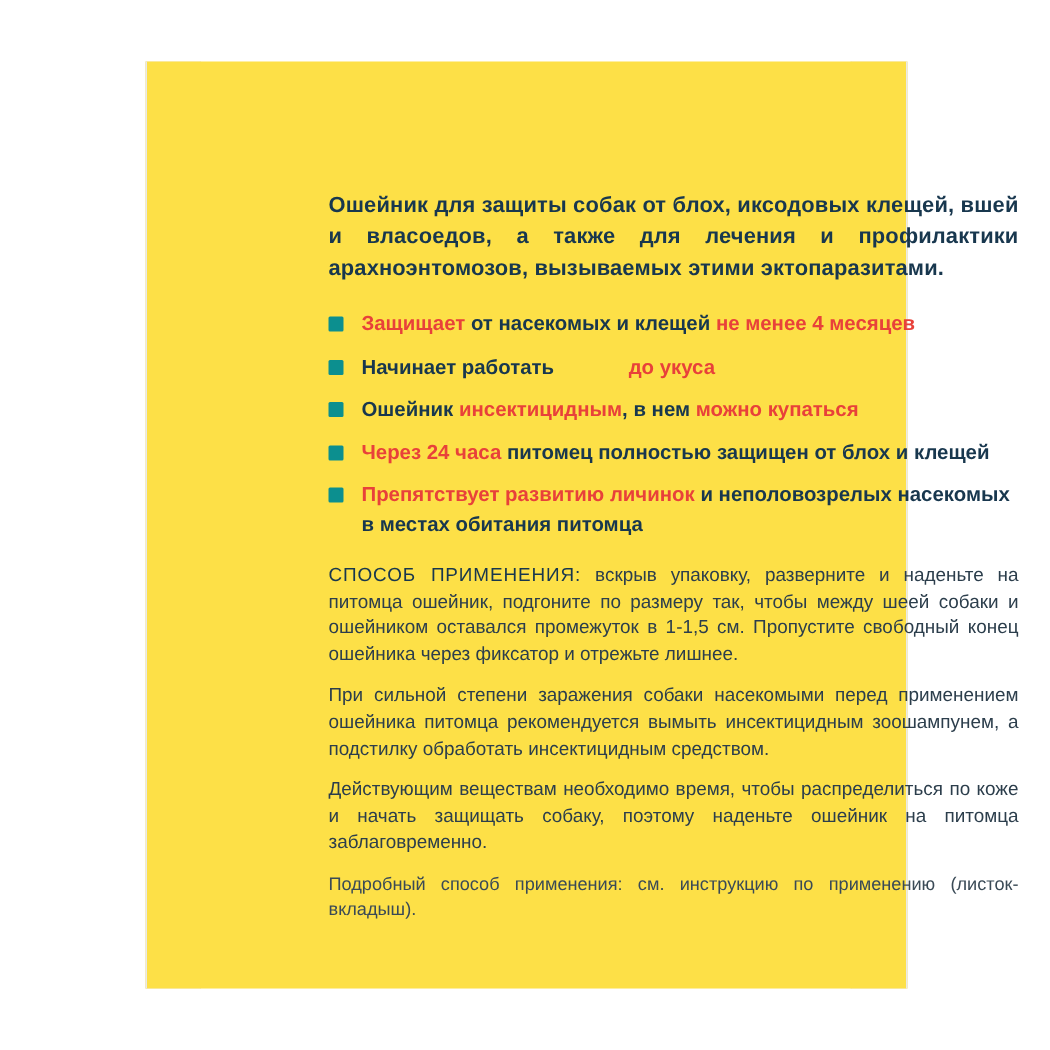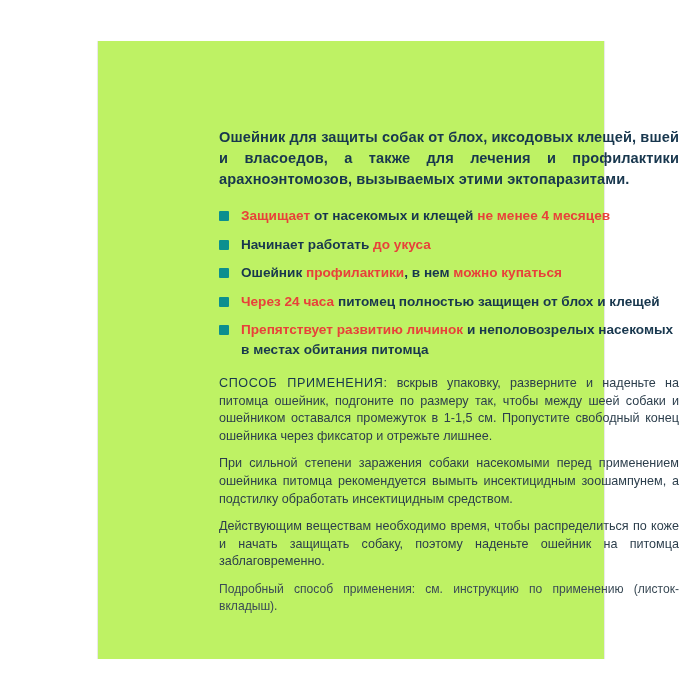--- a/index.html
+++ b/index.html
@@ -22,21 +22,21 @@
     background: #ffffff;
   }
 
   
   .box-face {
     position: absolute;
     left: 97px;
     top: 41px;
     width: 506px;
     height: 618px;
-    background: #bef264;
+    background: #fde047;
     border-left: 1px solid #e9e9e9;
     border-right: 1px solid #e9e9e9;
     box-shadow: 0 0 1px rgba(0,0,0,0.04);
   }
   .flap {
     position: absolute;
     background: #f3f0eb;
   }
   .flap-left-top {
     left: 97px; top: 41px;
@@ -132,22 +132,22 @@
   <div class="flap flap-left-bottom"></div>
   <div class="flap flap-right-bottom"></div>
 
   <div class="box-face">
     <div class="content">
 
       <p class="headline">Ошейник для защиты собак от блох, иксодовых клещей, вшей и власоедов, а также для лечения и профилактики арахноэнтомозов, вызываемых этими эктопаразитами.</p>
 
       <ul class="benefits" id="benefits-list">
           <li class="benefit"><span class="bullet"></span><span style="color: rgb(232, 65, 58); margin-top: 48px;">Защищает </span><span style="color: rgb(24, 55, 78);">от насекомых и клещей </span><span style="color: rgb(232, 65, 58);">не менее 4 месяцев</span></li>
-          <li class="benefit"><span class="bullet"></span><span style="color: rgb(24, 55, 78);">Начинает работать </span><span style="color: rgb(232, 65, 58);">до укуса</span></li>
-          <li class="benefit"><span class="bullet"></span><span style="color: rgb(24, 55, 78);">Ошейник </span><span style="color: rgb(232, 65, 58);">профилактики</span><span style="color: rgb(24, 55, 78);">, в нем </span><span style="color: rgb(232, 65, 58);">можно купаться</span></li>
+          <li class="benefit"><span class="bullet"></span><span style="color: rgb(24, 55, 78);">Начинает работать </span><span style="color: rgb(232, 65, 58); margin-left: 46px;">до укуса</span></li>
+          <li class="benefit"><span class="bullet"></span><span style="color: rgb(24, 55, 78);">Ошейник </span><span style="color: rgb(232, 65, 58);">инсектицидным</span><span style="color: rgb(24, 55, 78);">, в нем </span><span style="color: rgb(232, 65, 58);">можно купаться</span></li>
           <li class="benefit"><span class="bullet"></span><span style="color: rgb(232, 65, 58);">Через 24 часа </span><span style="color: rgb(24, 55, 78);">питомец полностью защищен от блох и клещей</span></li>
           <li class="benefit"><span class="bullet"></span><span style="color: rgb(232, 65, 58);">Препятствует развитию личинок </span><span style="color: rgb(24, 55, 78);">и неполовозрелых насекомых в местах обитания питомца</span></li>
         </ul>
 
       <p class="usage">
         <span class="usage-title">СПОСОБ ПРИМЕНЕНИЯ:</span><span> вскрыв упаковку, разверните и наденьте на питомца ошейник, подгоните по размеру так, чтобы между шеей собаки и ошейником оставался промежуток в 1-1,5 см. Пропустите свободный конец ошейника через фиксатор и отрежьте лишнее.</span>
       </p>
       <p class="usage">При сильной степени заражения собаки насекомыми перед применением ошейника питомца рекомендуется вымыть инсектицидным зоошампунем, а подстилку обработать инсектицидным средством.</p>
       <p class="usage">Действующим веществам необходимо время, чтобы распределиться по коже и начать защищать собаку, поэтому наденьте ошейник на питомца заблаговременно.</p>
       <p class="usage small">Подробный способ применения: см. инструкцию по применению (листок-вкладыш).</p>

